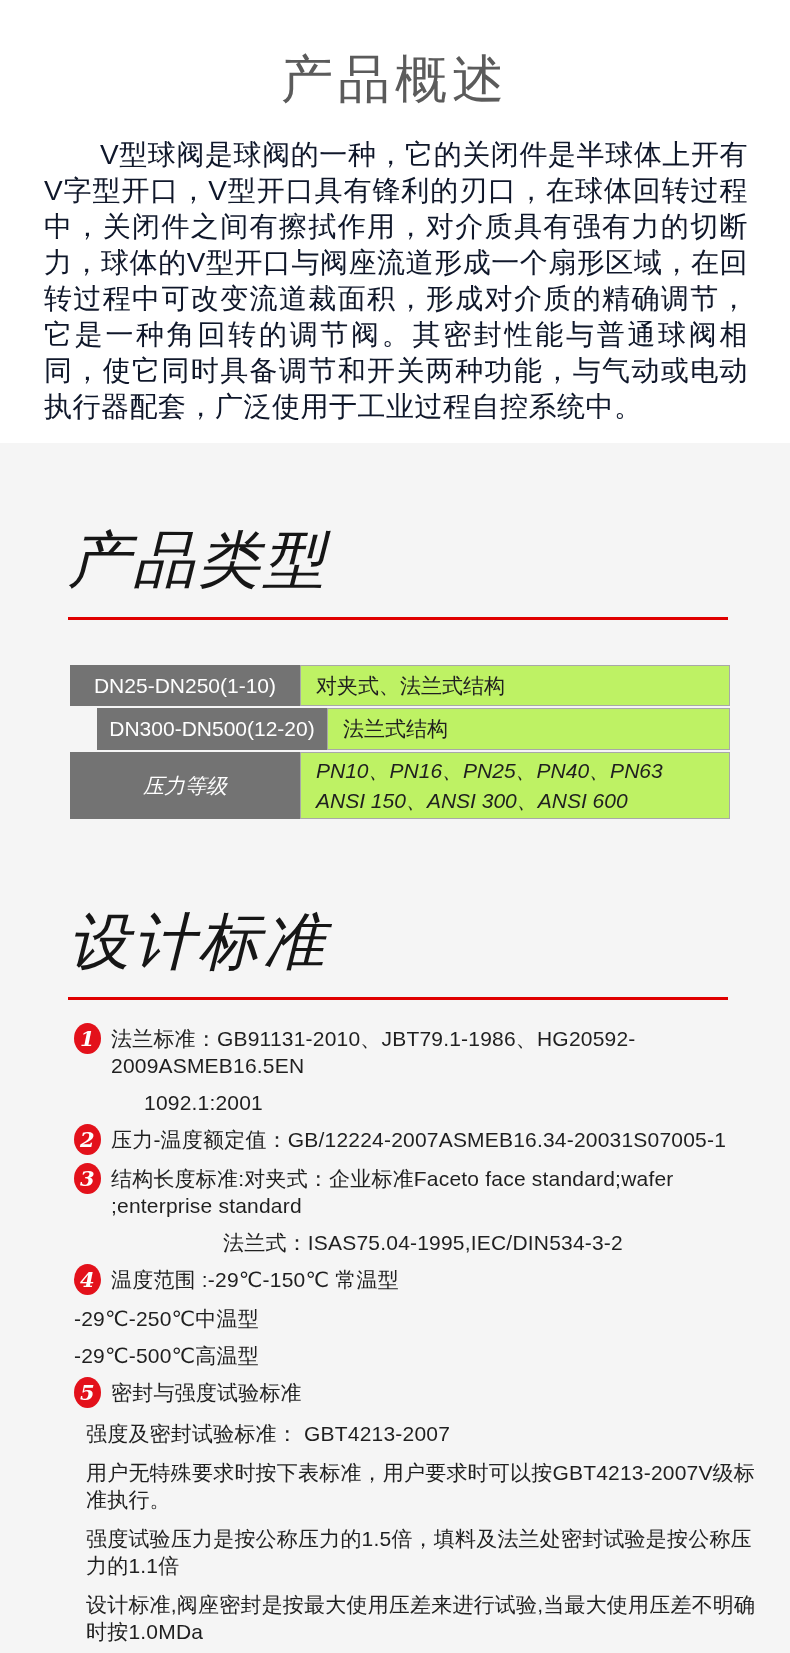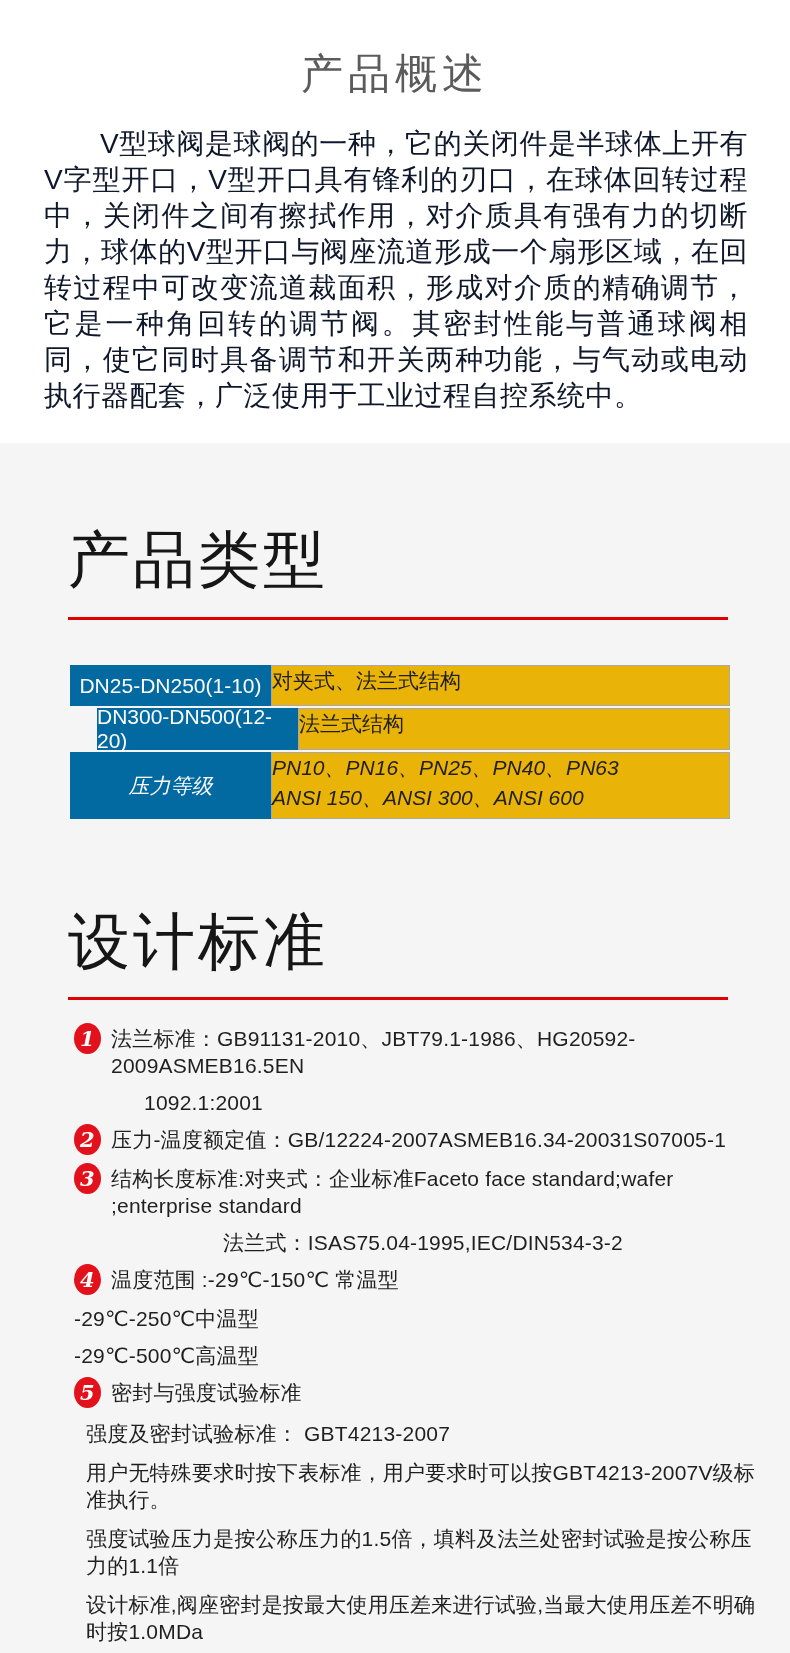--- a/index.html
+++ b/index.html
@@ -1,41 +1,41 @@
 <!DOCTYPE html>
 <html><head>
 <meta charset="utf-8">
 <style>
   html,body{margin:0;padding:0;}
   body{font-family:"Liberation Sans","DejaVu Sans",sans-serif;background:#ffffff;}
   .page{width:790px;height:1653px;margin:0 auto;overflow:hidden;background:#ffffff;}
 
   
   .sec-overview{height:443px;background:#ffffff;box-sizing:border-box;}
-  .overview-title{margin:0;padding-top:52px;text-align:center;font-size:42px;line-height:1.05;
+  .overview-title{margin:0;padding-top:52px;text-align:center;font-size:52px;line-height:1.05;
     color:#5b5b5b;letter-spacing:5px;font-weight:400;}
   .overview-text{margin:30px 42px 13px 44px;font-size:28px;line-height:36px;color:#0f172a;
     text-align:justify;text-indent:56px;letter-spacing:0.5px;}
 
   
   .sec-gray{height:1210px;background:#f5f5f5;box-sizing:border-box;overflow:hidden;}
-  .h2{margin:0;font-size:62px;line-height:1;color:#161616;font-weight:400;letter-spacing:3px;}
+  .h2{margin:0;font-size:62px;line-height:1;color:#161616;font-weight:400;letter-spacing:3px;font-style:italic;}
   .h2-type{padding:86px 0 0 68px;}
   .h2-std{padding:90px 0 0 68px;}
   .rule{width:660px;height:3px;background:#e00000;margin-left:68px;}
   .rule-type{margin-top:26px;}
   .rule-std{margin-top:24px;}
 
   
   .spec-table{margin:45px 0 0 70px;width:660px;}
   .t-row{display:flex;margin-bottom:2px;}
-  .t-label{width:201px;background:#0369a1;color:#ffffff;display:flex;align-items:center;
+  .t-label{width:230px;background:#737373;color:#ffffff;display:flex;align-items:center;
     justify-content:center;font-size:21px;flex:none;}
-  .t-value{flex:1;background:#eab308;border:1px solid #a8a8a8;box-sizing:border-box;
-    display:flex;flex-direction:column;
+  .t-value{flex:1;background:#bef264;border:1px solid #a8a8a8;box-sizing:border-box;
+    display:flex;flex-direction:column;justify-content:center;padding-left:15px;
     font-size:21px;color:#1f1f1f;}
   .t-value span{line-height:30px;}
   .row-h1{height:41px;}
   .row-h2{height:42px;margin-left:27px;}
   .row-h3{height:67px;font-style:italic;}
 
   
   .std-list{margin:25px 30px 0 74px;font-size:21px;color:#1f1f1f;}
   .ln{line-height:27px;margin-top:10px;display:flex;align-items:flex-start;letter-spacing:0.2px;}
   .badge{flex:none;width:27px;height:31px;border-radius:50%;background:#e3111b;color:#ffffff;

